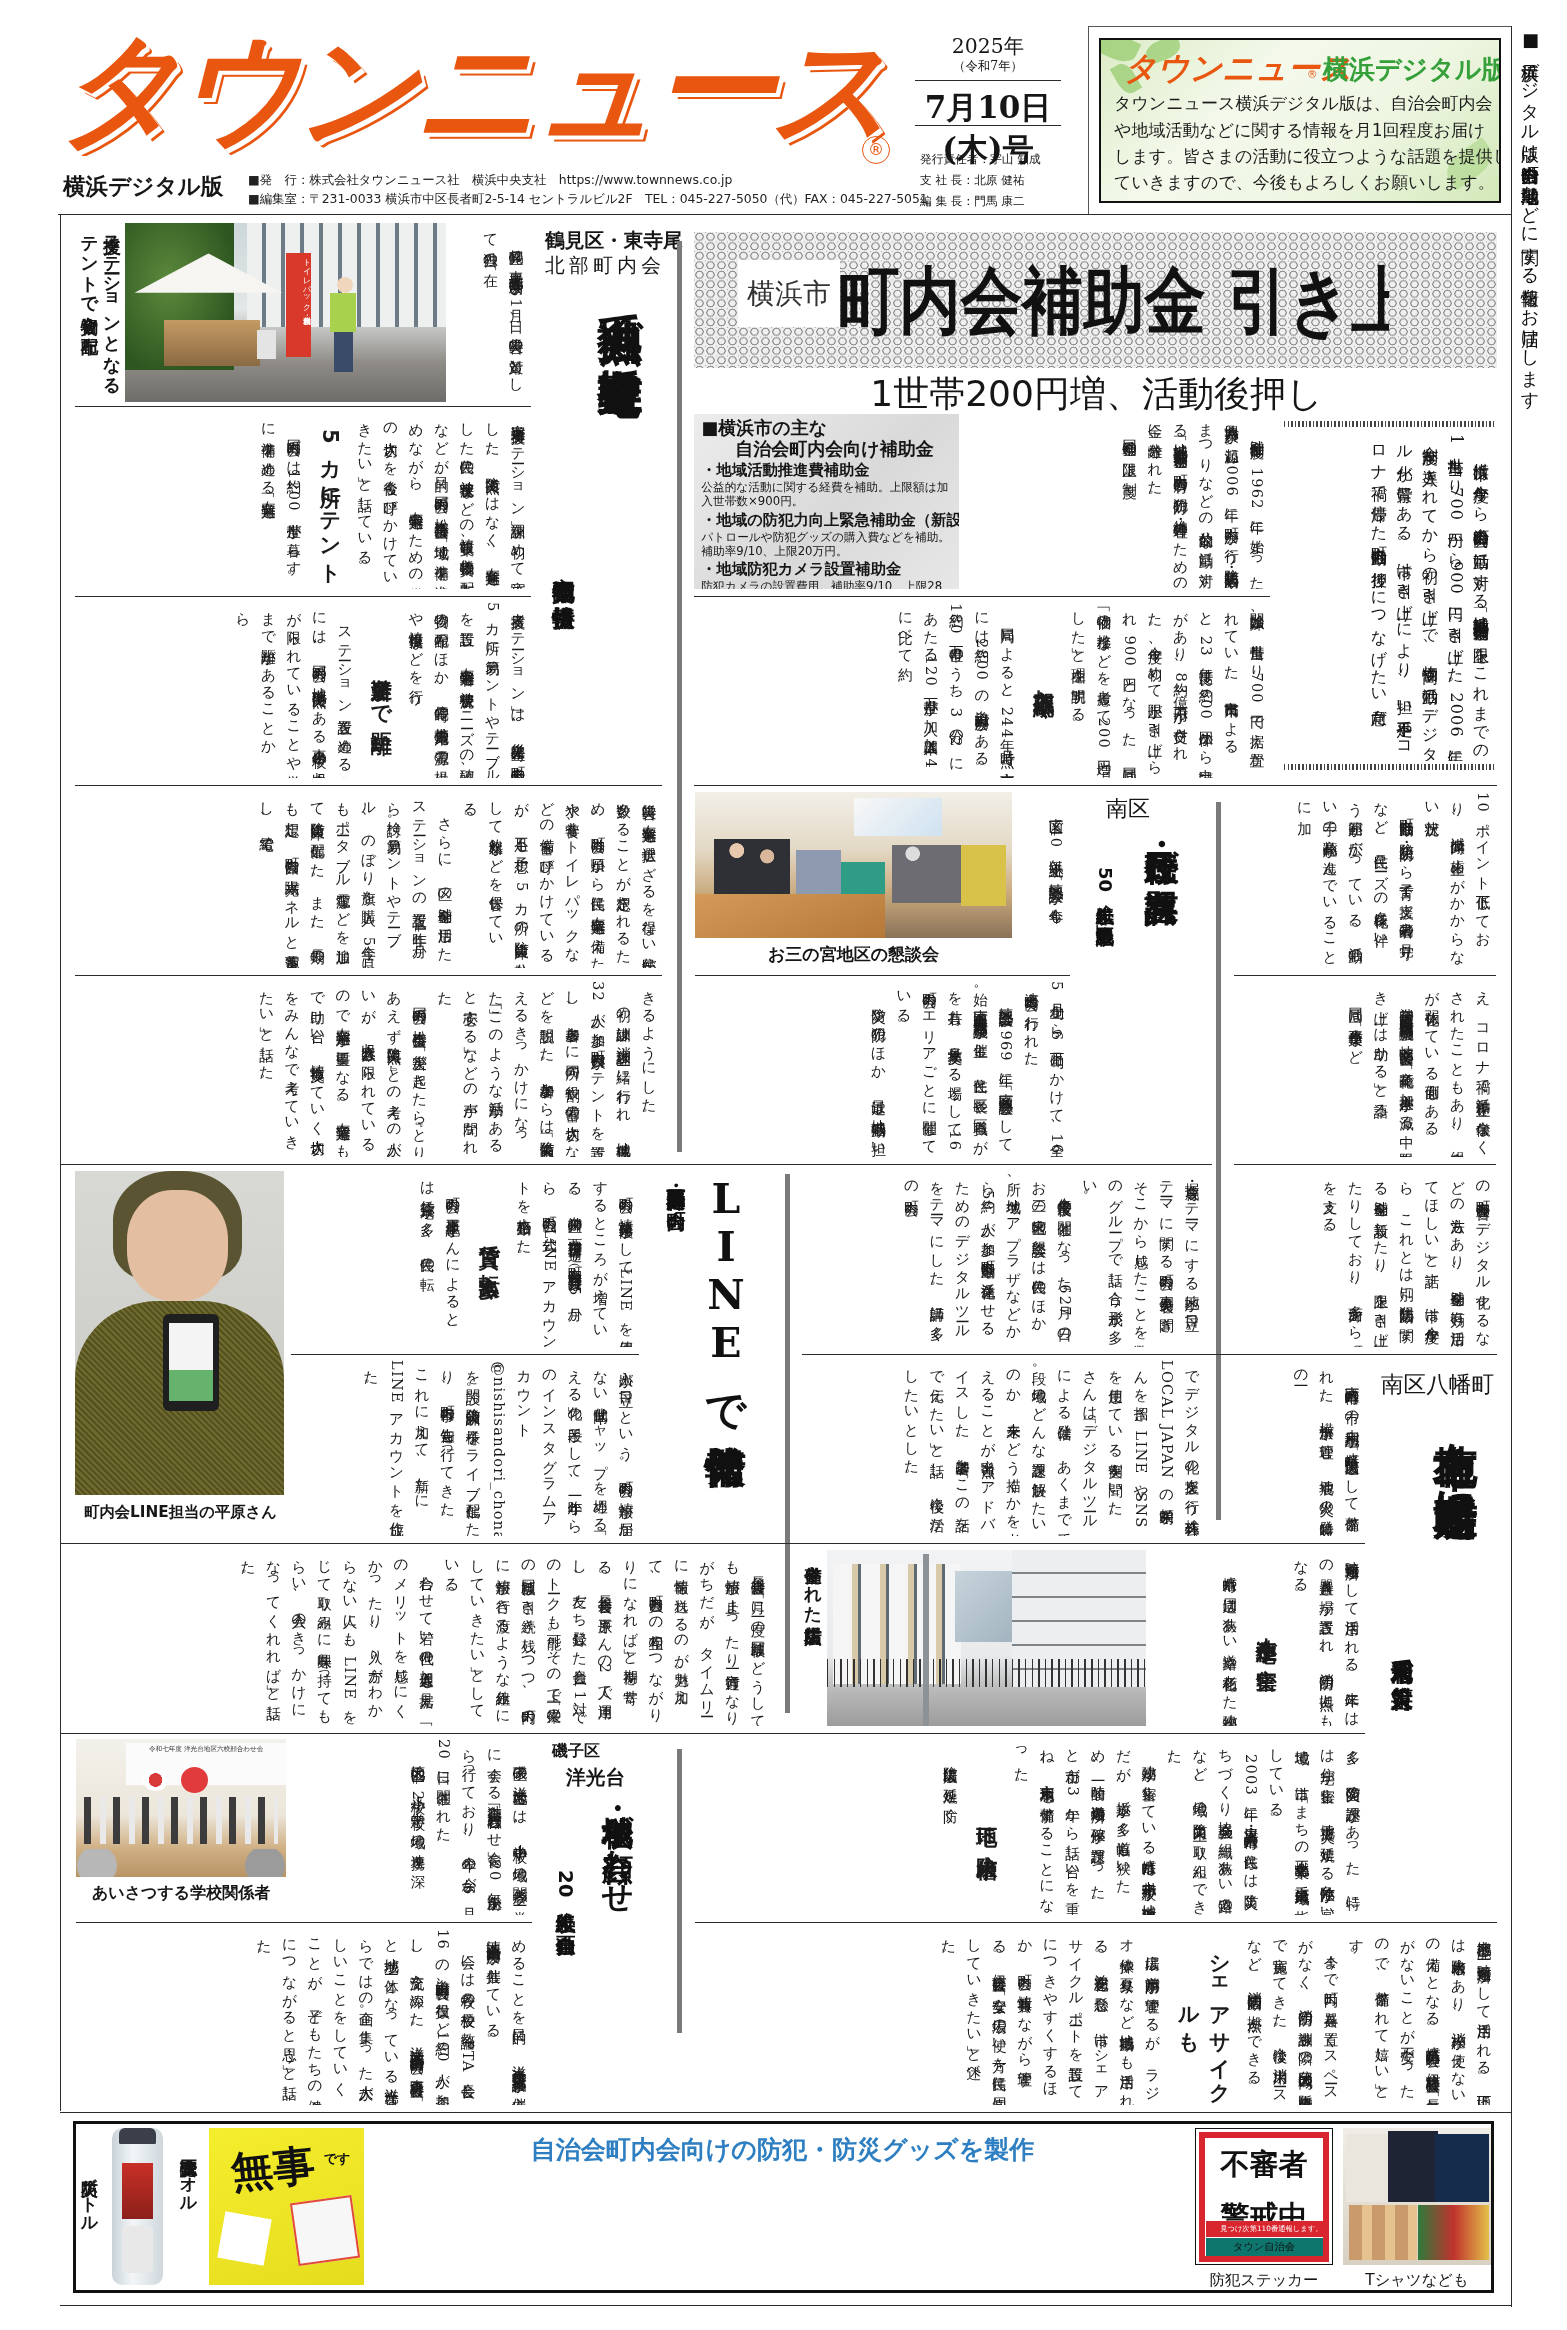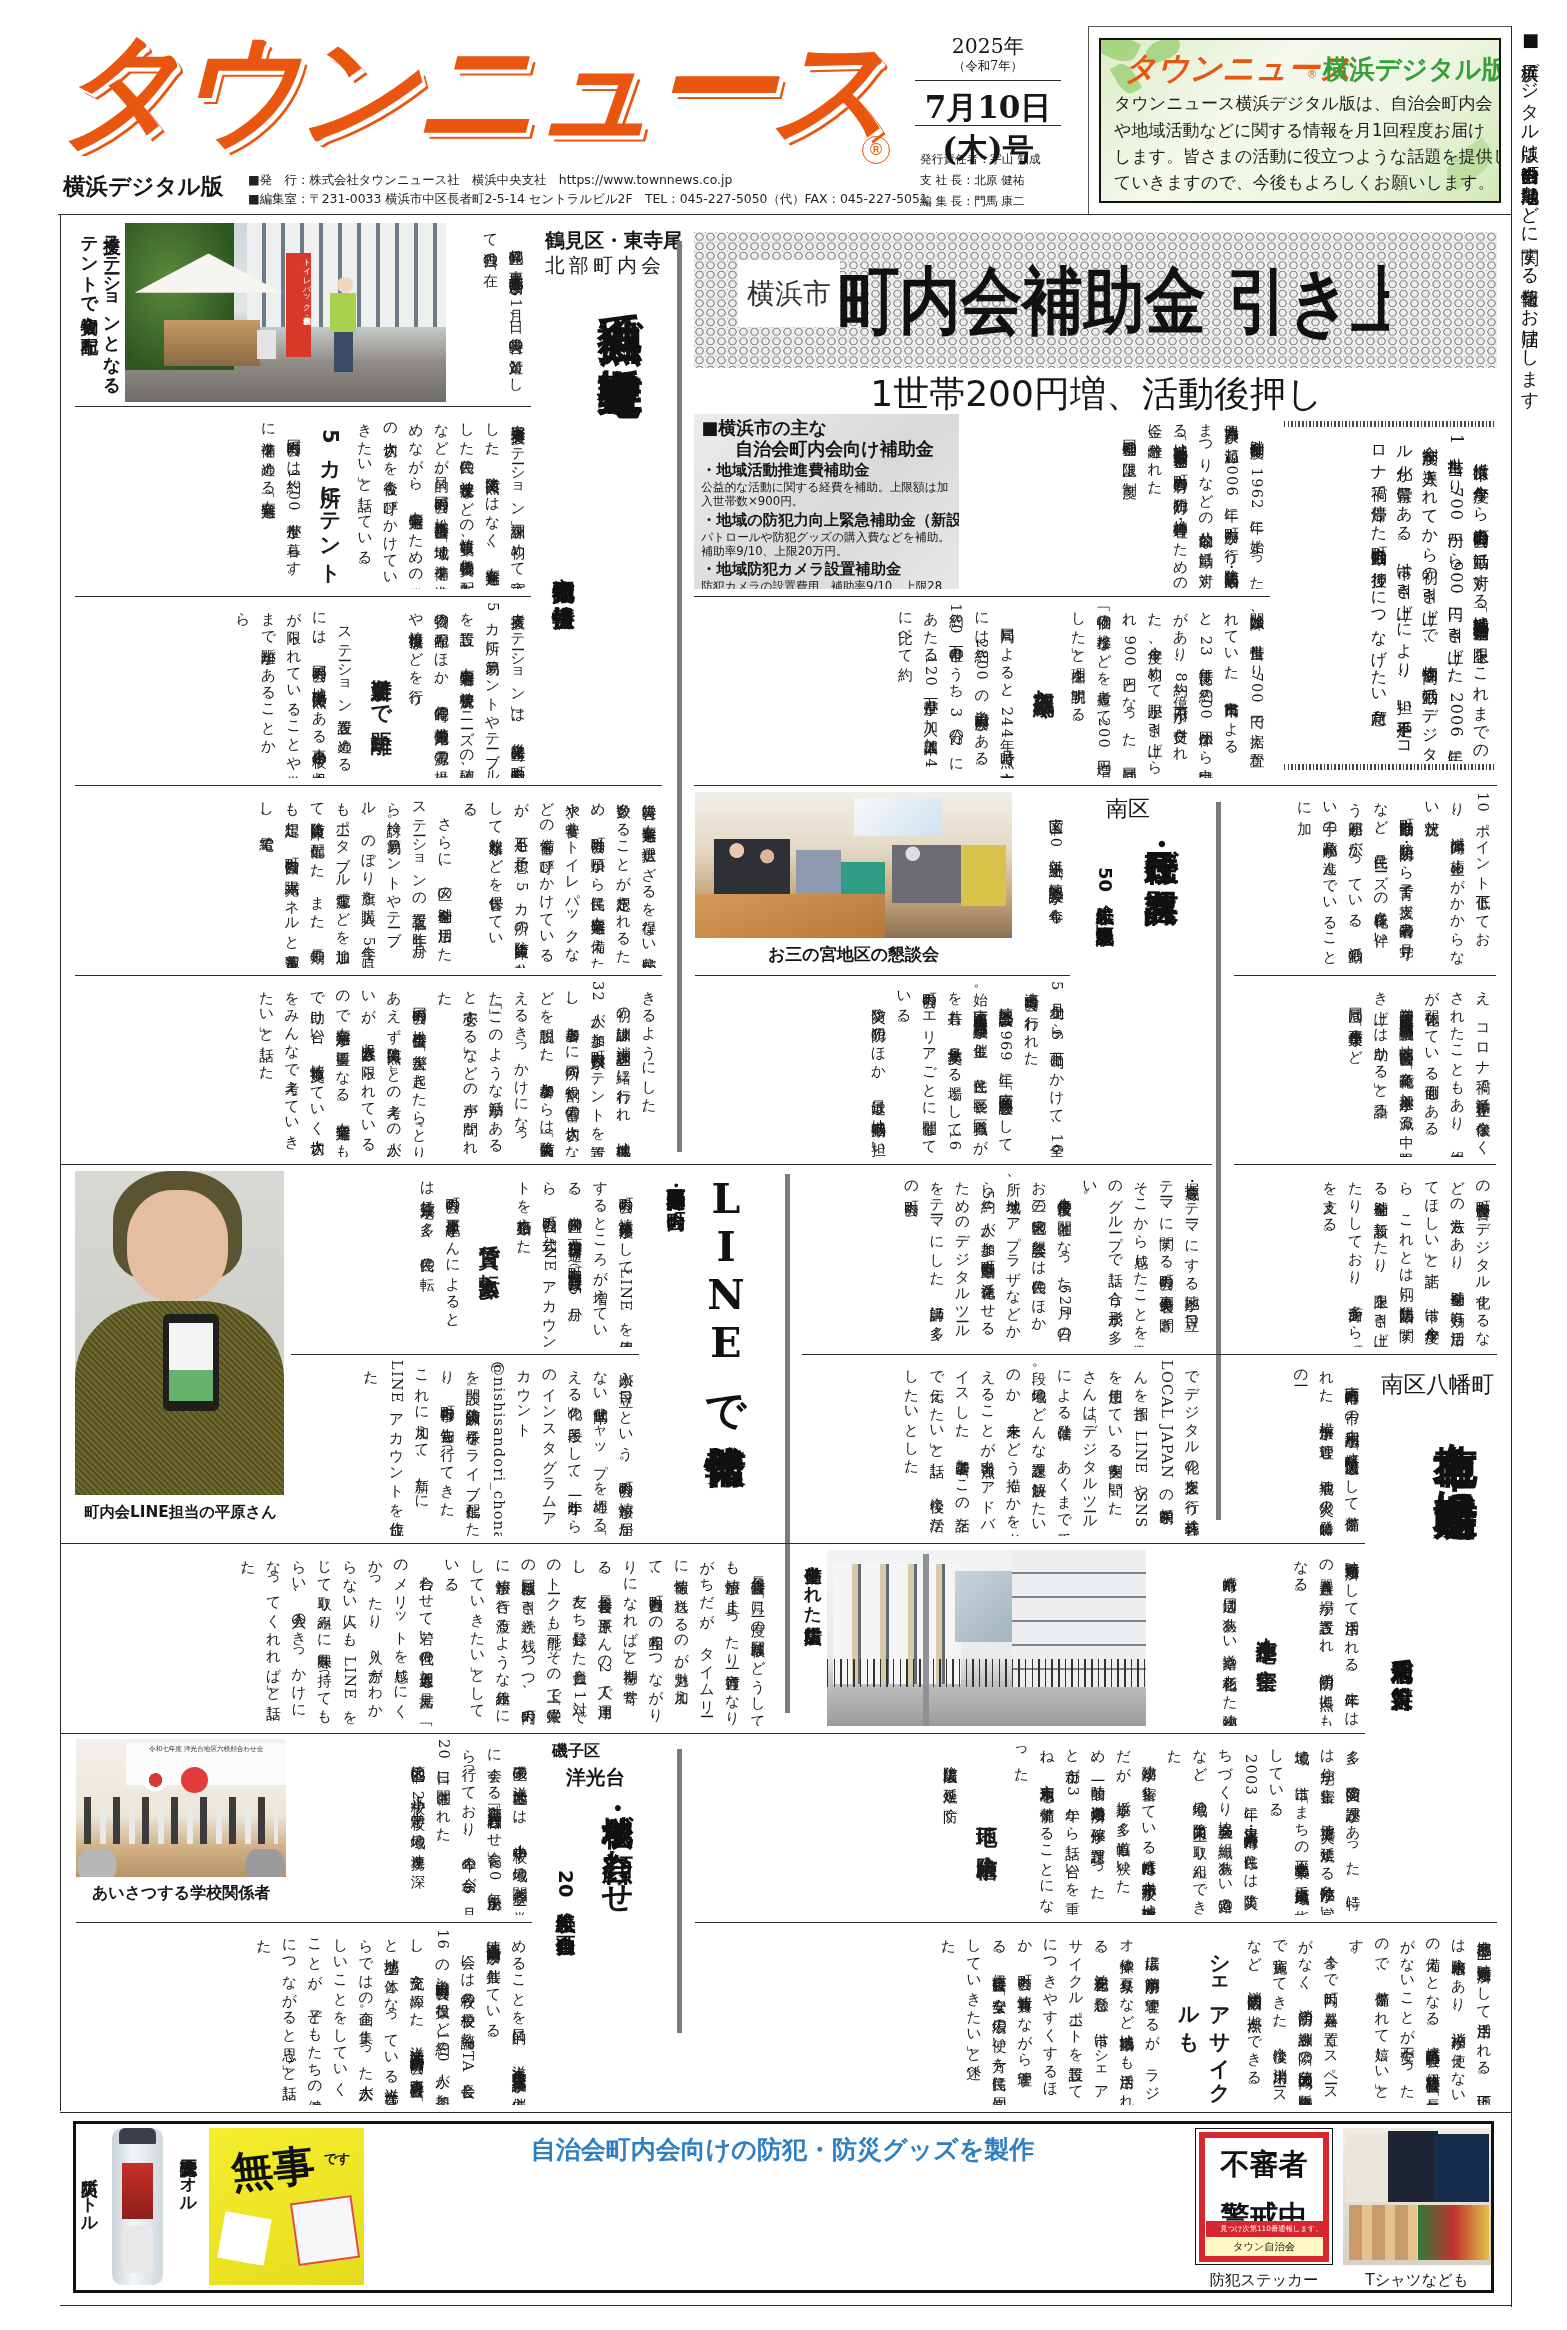--- a/index.html
+++ b/index.html
@@ -326,21 +326,21 @@
     <div class="s" style="left:74%;top:14%;font-size:13px;font-weight:bold;color:#111">です</div>
     <div class="s" style="left:55%;top:45%;width:40%;height:40%;background:#f7f7f7;border:2.2px solid #e24b3a;transform:rotate(-8deg)"></div>
     <div class="s" style="left:8%;top:55%;width:30%;height:30%;background:#fff;transform:rotate(10deg)"></div>
   </div>
   <div class="a ad-title">自治会町内会向けの防犯・防災グッズを製作</div>
   <div class="photo" style="left:1119px;top:4.4px;width:138px;height:137px;background:#fff;border:1.5px solid #111">
     <div class="s" style="left:2.9px;top:2.9px;right:2.9px;bottom:2.9px;border:6.6px solid var(--sticker_red)"></div>
     <div class="s" style="left:0;top:16px;width:100%;text-align:center;font-size:29px;font-weight:bold;color:#111">不審者</div>
     <div class="s" style="left:0;top:68px;width:100%;text-align:center;font-size:29px;font-weight:bold;color:#111">警戒中</div>
     <div class="s" style="left:9.5px;top:92px;width:117px;height:16px;background:var(--sticker_red);color:#fff;font-size:7.3px;line-height:16px;text-align:right;white-space:nowrap;overflow:hidden">見つけ次第110番通報します。</div>
-    <div class="s" style="left:9.5px;top:109px;width:117px;height:17.5px;background:#fef9c3;color:#111;font-size:10.2px;line-height:17.5px;text-align:center">タウン自治会</div>
+    <div class="s" style="left:9.5px;top:109px;width:117px;height:17.5px;background:#0f766e;color:#111;font-size:10.2px;line-height:17.5px;text-align:center">タウン自治会</div>
   </div>
   <div class="cap" style="left:1115px;top:146px;width:146px;font-size:15.3px;font-weight:normal">防犯ステッカー</div>
   <div class="photo" style="left:1267px;top:4.4px;width:149px;height:137px;background:linear-gradient(180deg,#f0ede6,#d8d0c2)">
     <div class="s" style="left:2%;top:4%;width:30%;height:50%;background:#eae6de"></div>
     <div class="s" style="left:30%;top:2%;width:34%;height:52%;background:#1e2433"></div>
     <div class="s" style="left:62%;top:4%;width:36%;height:50%;background:#152c4d"></div>
     <div class="s" style="left:4%;top:56%;width:46%;height:40%;background:repeating-linear-gradient(90deg,#c99a6b 0 13px,#e6c28f 13px 23px)"></div>
     <div class="s" style="left:50%;top:56%;width:48%;height:40%;background:linear-gradient(90deg,#2f7a3c,#c0322c 50%,#e3c04a)"></div>
   </div>
   <div class="cap" style="left:1268px;top:146px;width:146px;font-size:15.3px;font-weight:normal">Tシャツなども</div>

